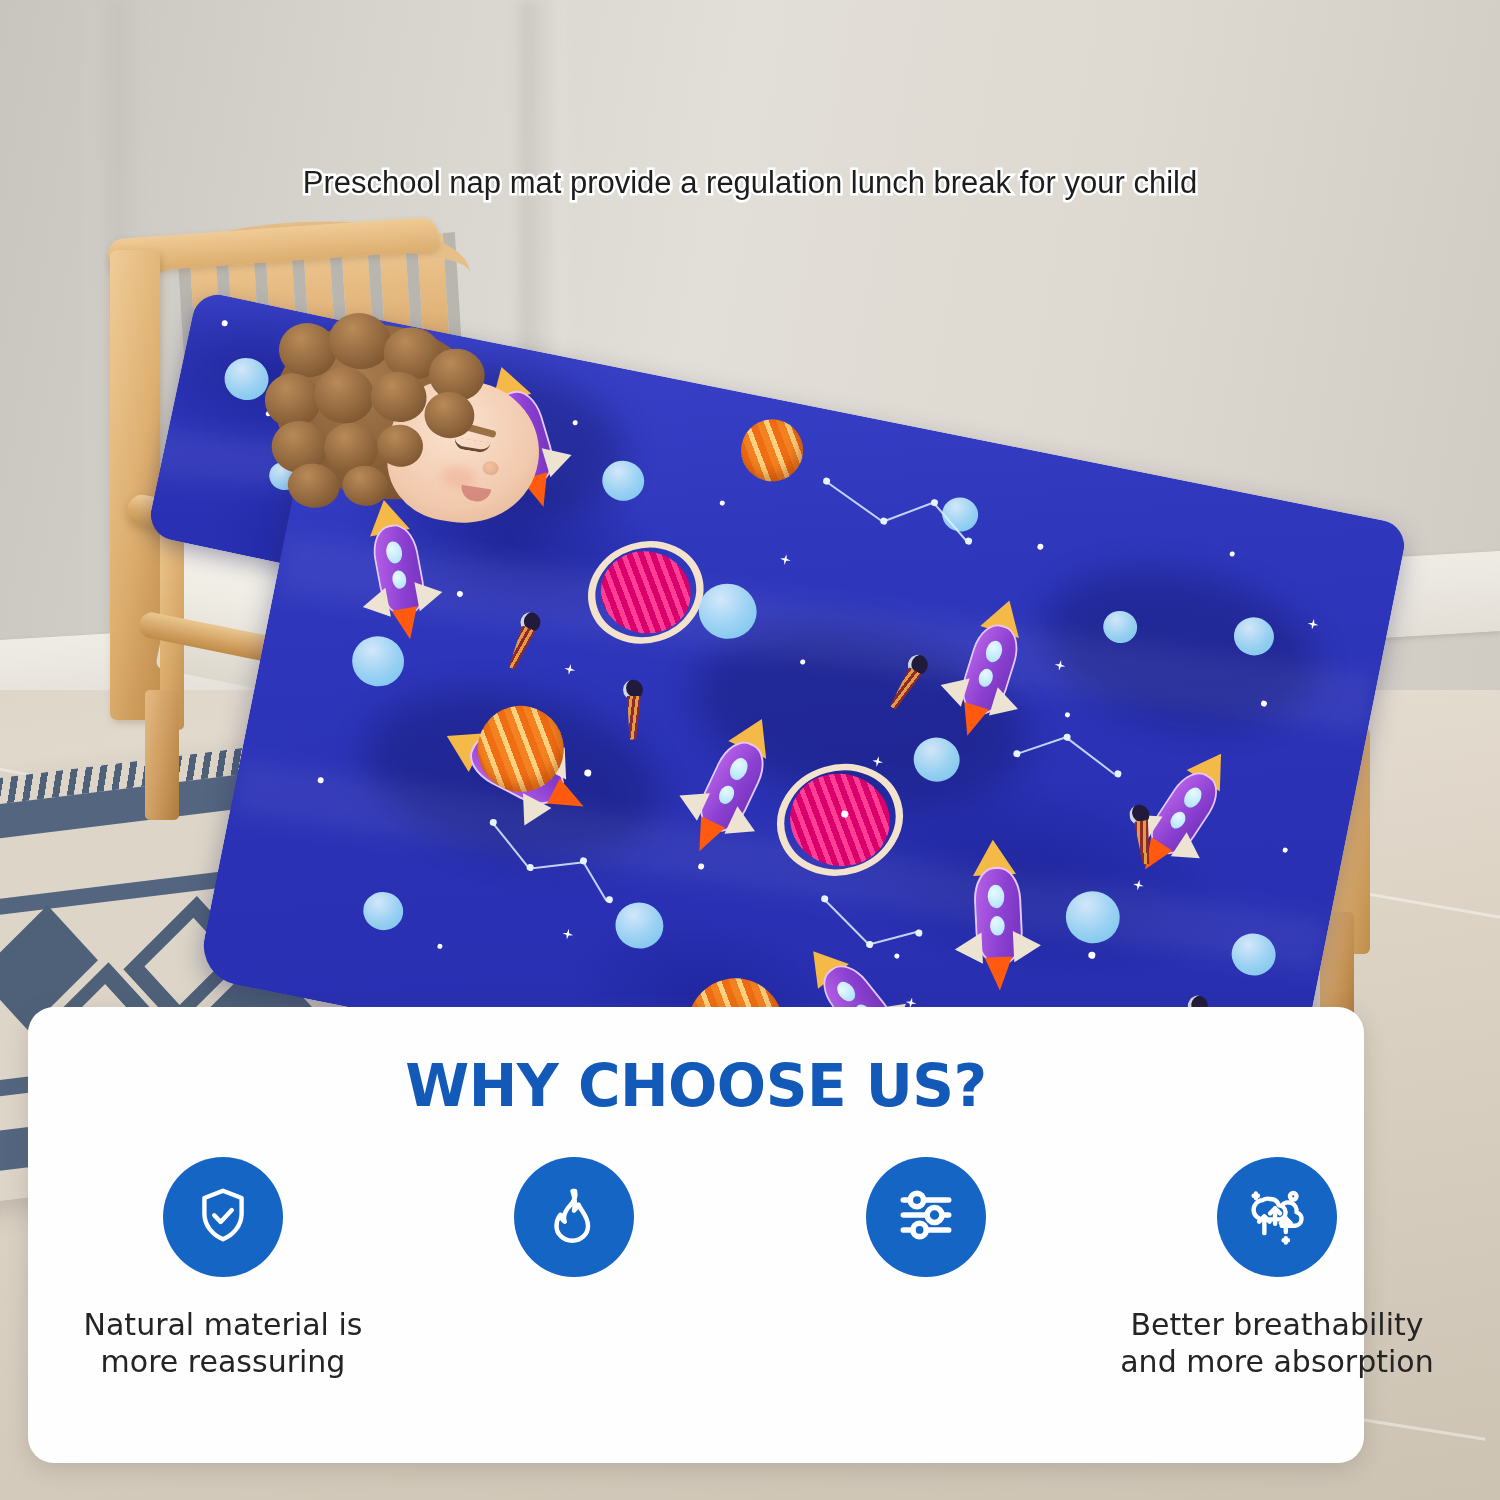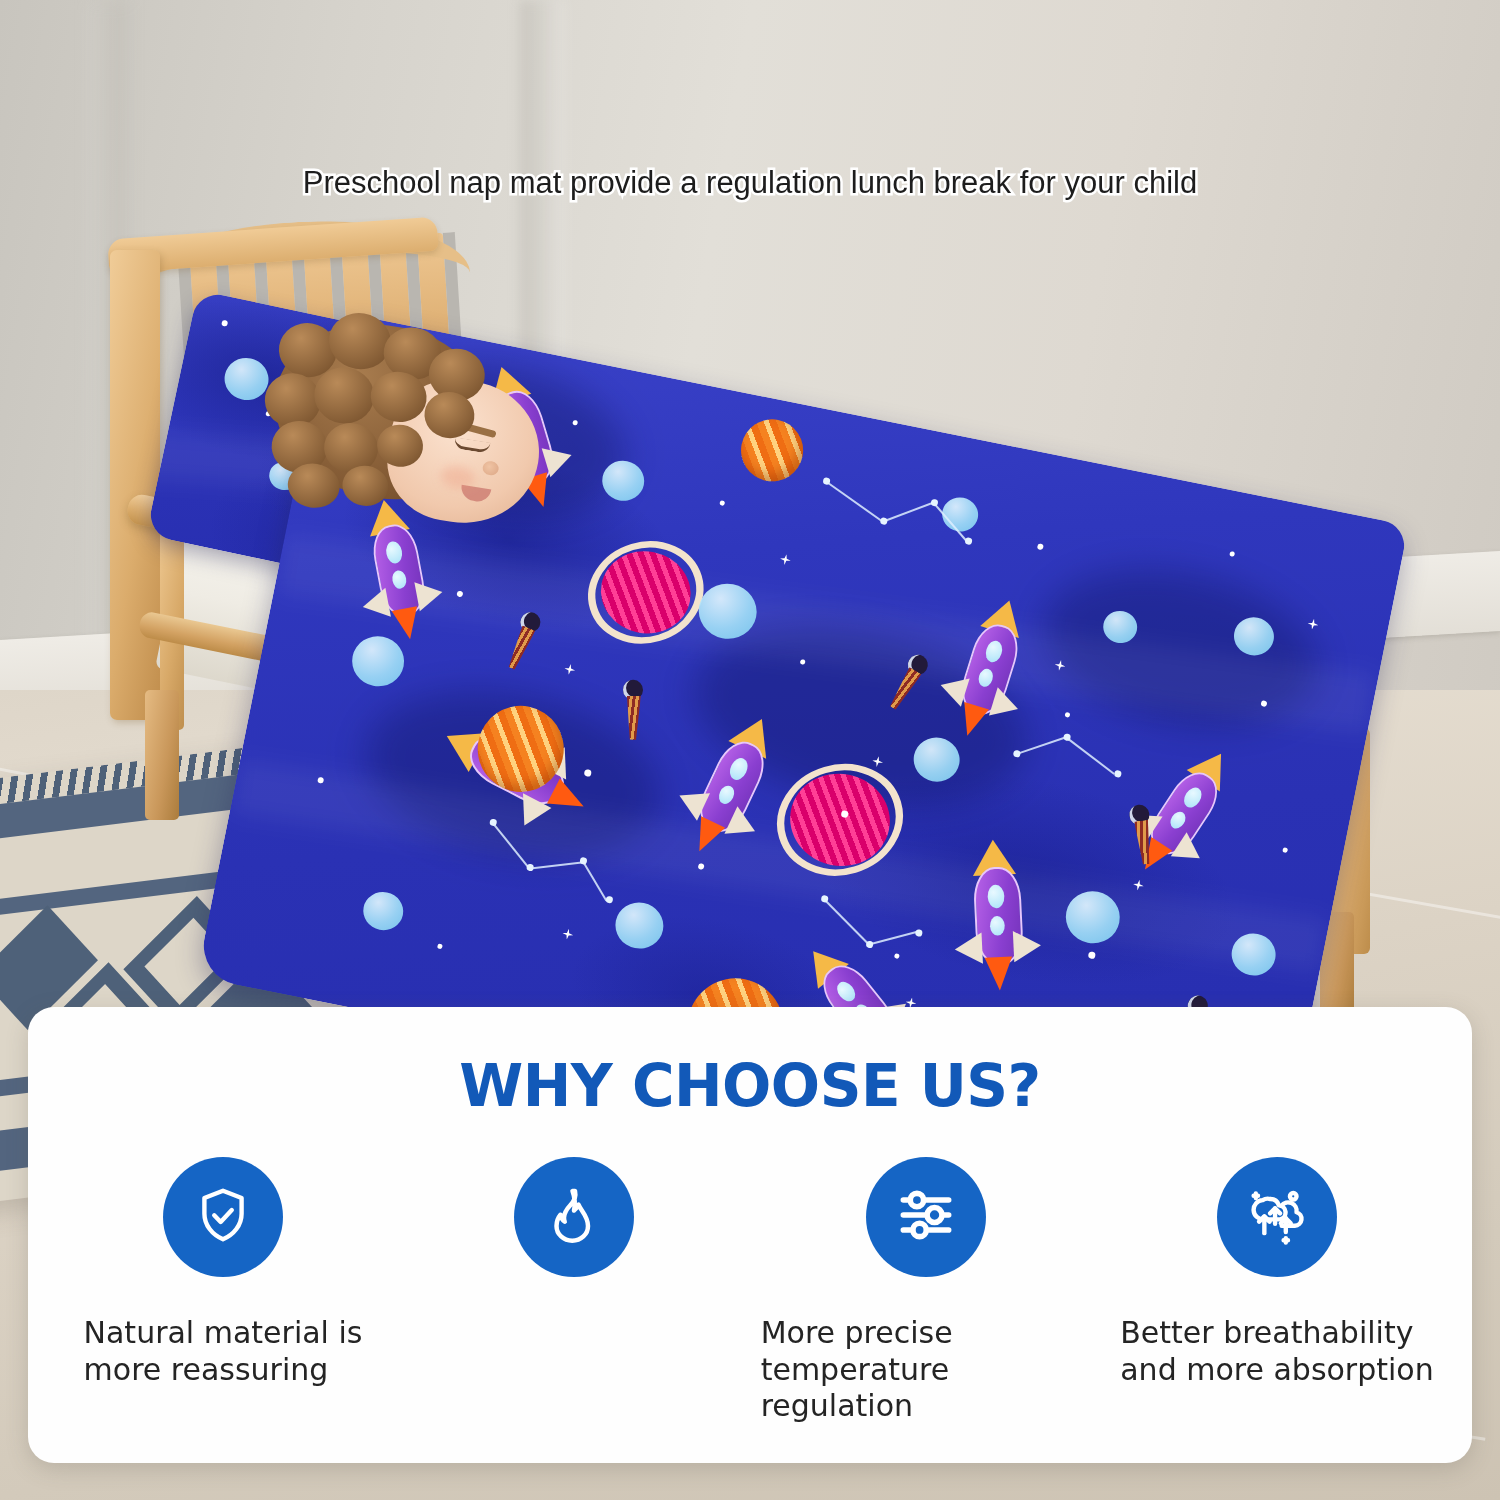--- a/index.html
+++ b/index.html
@@ -242,42 +242,42 @@
   }
   .subhead{
     position:absolute;left:0;top:165px;width:1500px;text-align:center;
     font-size:31px;font-weight:500;color:#1d1d1d;
     -webkit-text-stroke:5px #ffffff;paint-order:stroke fill;
     white-space:nowrap;
   }
 
   
   .card{
-    position:absolute;left:28px;top:1007px;width:1444px;height:456px;
+    position:absolute;left:28px;top:1007px;width:1336px;height:456px;
     background:#fefefe;border-radius:26px;
     box-shadow:0 6px 22px rgba(90,86,78,.22);
   }
   .card-title{
     position:absolute;left:0;top:45px;width:100%;text-align:center;
     font-size:58px;font-weight:bold;color:#1259b8;
     font-family:"DejaVu Sans","Liberation Sans",sans-serif;
     letter-spacing:-0.5px;
   }
   .features{
     position:absolute;left:30px;top:150px;width:1384px;
     display:flex;justify-content:space-between;align-items:flex-start;
   }
   .feature{width:330px;display:flex;flex-direction:column;align-items:center;}
   .fcircle{
     width:120px;height:120px;border-radius:50%;background:#1565c5;
     display:flex;align-items:center;justify-content:center;
     flex-shrink:0;
   }
   .fcaption{
-    margin-top:38px;text-align:left;font-size:30px;line-height:1.22;
+    margin-top:30px;text-align:center;font-size:30px;line-height:1.22;
     color:#242424;font-family:"DejaVu Sans","Liberation Sans",sans-serif;
   }
 </style>
 </head>
 <body>
 
 <div id="stage">
 
   <div class="scene">
     <div class="wall"></div>
@@ -646,24 +646,20 @@
             <svg width="64" height="64" viewBox="0 0 24 24" fill="none" stroke="#ffffff" stroke-width="2.1" stroke-linecap="round">
               <line x1="3.5" y1="6.4" x2="20.5" y2="6.4"></line>
               <line x1="3.5" y1="12" x2="20.5" y2="12"></line>
               <line x1="3.5" y1="17.6" x2="20.5" y2="17.6"></line>
               <circle cx="8.6" cy="6.4" r="2.5" fill="#1565c5"></circle>
               <circle cx="15.2" cy="12" r="2.8" fill="#1565c5"></circle>
               <circle cx="9.6" cy="17.6" r="2.5" fill="#1565c5"></circle>
             </svg>
           </span>
         </div>
-        <div class="fcaption">
-          <div>More precise</div>
-          <div>temperature regulation</div>
-        </div>
       </div>
 
       <div class="feature">
         <div class="fcircle">
           <span>
             <svg width="66" height="66" viewBox="0 0 24 24" fill="none" stroke="#ffffff" stroke-width="1.6" stroke-linecap="round" stroke-linejoin="round">
               <path d="M9.6 6.2a3.3 3.3 0 0 1 3.1 2.3 2.6 2.6 0 0 1 .5 5.1H7.2a3.5 3.5 0 0 1-.4-7 3.3 3.3 0 0 1 2.8-.4"></path>
               <path d="M13.6 8.6a3.1 3.1 0 0 1 5.5 2.4 2.5 2.5 0 0 1-.6 4.9h-4.8"></path>
               <path d="M7.4 18.6v-6"></path>
                 <path d="M5.5 14.4l1.9-1.9 1.9 1.9"></path>

